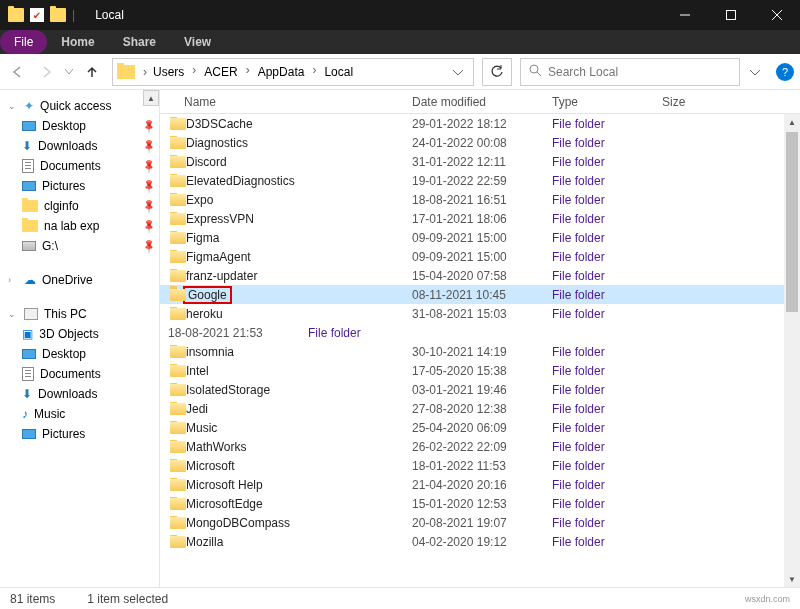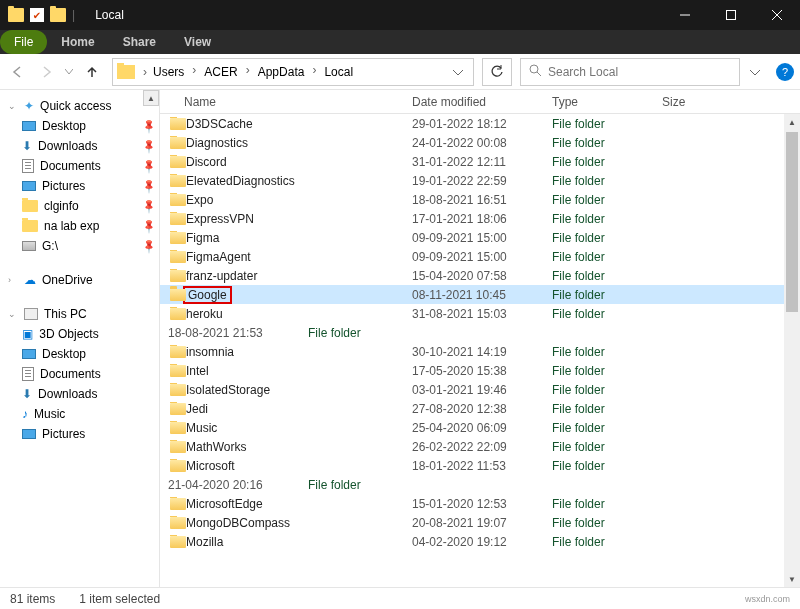--- a/index.html
+++ b/index.html
@@ -8,21 +8,21 @@
 .titlebar { height: 30px; background: #1a1a1a; display: flex; align-items: center; color: #fff; }
 .titlebar .tb-icons { display: flex; align-items: center; gap: 6px; padding: 0 8px; }
 .titlebar .tb-folder { width: 16px; height: 14px; background: #ffd868; border-radius: 1px; position: relative; }
 .titlebar .tb-folder::before { content: ''; position: absolute; top: -2px; left: 0; width: 6px; height: 3px; background: #ffd868; border-radius: 1px 1px 0 0; }
 .titlebar .tb-check { width: 14px; height: 14px; background: #fff; display: flex; align-items: center; justify-content: center; color: #d83b01; font-size: 10px; }
 .titlebar .tb-title { padding-left: 12px; font-size: 12px; }
 .titlebar .winbtns { margin-left: auto; display: flex; }
 .titlebar .winbtn { width: 46px; height: 30px; display: flex; align-items: center; justify-content: center; color: #fff; font-size: 10px; cursor: pointer; }
 
 .menubar { height: 24px; background: #2b2b2b; display: flex; align-items: stretch; }
-.filetab { background: #4d7c0f; color: #fff; padding: 0 14px; display: flex; align-items: center; font-size: 12px; cursor: pointer; border-radius: 12px; }
+.filetab { background: #701a75; color: #fff; padding: 0 14px; display: flex; align-items: center; font-size: 12px; cursor: pointer; border-radius: 12px; }
 .menutab { color: #ccc; padding: 0 14px; display: flex; align-items: center; font-size: 12px; cursor: pointer; font-weight: bold; }
 
 .toolbar { height: 36px; border-bottom: 1px solid #e5e5e5; display: flex; align-items: center; padding: 0 6px; gap: 4px; }
 .nav-arrow { width: 24px; height: 24px; display: flex; align-items: center; justify-content: center; color: #999; cursor: pointer; }
 .nav-arrow.enabled { color: #333; }
 .nav-caret { width: 14px; color: #999; display: flex; align-items: center; justify-content: center; }
 .addrbar { flex: 1; height: 28px; border: 1px solid #ccc; display: flex; align-items: center; padding: 0 4px; margin: 0 4px; }
 .addr-folder { width: 18px; height: 14px; background: #ffd868; margin-right: 6px; position: relative; }
 .addr-folder::before { content: ''; position: absolute; top: -2px; left: 0; width: 7px; height: 3px; background: #ffd868; }
 .breadcrumb { display: flex; gap: 2px; }
@@ -67,31 +67,31 @@
 .col.size { flex: 1; }
 
 .file-list { flex: 1; overflow: hidden; }
 .file-row { display: flex; align-items: center; height: 19px; cursor: pointer; }
 .file-row.selected { background: #cce8ff; }
 .file-row.highlighted { position: relative; }
 .file-row.highlighted .name-cell-box { border: 2px solid #d00; padding: 0 3px; margin-left: -3px; }
 .cell { padding: 0 8px; color: #222; font-size: 12px; white-space: nowrap; overflow: hidden; }
 .cell.name { width: 244px; display: flex; align-items: center; padding-left: 10px; }
 .cell.date { width: 140px; color: #555; }
-.cell.type { width: 110px; color: #14532d; }
+.cell.type { width: 110px; color: #4c1d95; }
 .folder-icon { width: 16px; height: 12px; background: linear-gradient(#ffe9a3,#f7c95a); position: relative; border-radius: 1px; flex-shrink: 0; }
 .folder-icon::before { content: ''; position: absolute; top: -3px; left: 0; width: 7px; height: 3px; background: #f7c95a; border-radius: 1px 1px 0 0; }
 
 .vscroll { position: absolute; right: 0; top: 24px; bottom: 0; width: 16px; background: #f0f0f0; }
 .vscroll .thumb { position: absolute; left: 2px; right: 2px; top: 18px; height: 180px; background: #c1c1c1; }
 .vscroll .up, .vscroll .down { position: absolute; left: 0; right: 0; height: 16px; display: flex; align-items: center; justify-content: center; font-size: 8px; color: #555; }
 .vscroll .up { top: 0; }
 .vscroll .down { bottom: 0; }
 
-.statusbar { height: 22px; border-top: 1px solid #e5e5e5; display: flex; align-items: center; padding: 0 10px; gap: 24px; font-size: 12px; color: #444; }
+.statusbar { height: 22px; border-top: 1px solid #e5e5e5; display: flex; align-items: center; padding: 0 10px; gap: 32px; font-size: 12px; color: #444; }
 .statusbar .right { margin-left: auto; font-size: 9px; color: #999; }
 </style>
 </head>
 <body>
 
 <div class="titlebar">
   <div class="tb-icons">
     <div class="tb-folder"></div>
     <div class="tb-check">✔</div>
     <div class="tb-folder"></div>
@@ -427,20 +427,24 @@
         </div>
         <div class="file-row">
           <div class="cell name">
             <div class="folder-icon"></div>
             <span>Microsoft</span>
           </div>
           <div class="cell date">18-01-2022 11:53</div>
           <div class="cell type">File folder</div>
         </div>
         <div class="file-row">
+          <div class="cell name">
+            <div class="folder-icon"></div>
+            <span>Microsoft Help</span>
+          </div>
           <div class="cell date">21-04-2020 20:16</div>
           <div class="cell type">File folder</div>
         </div>
         <div class="file-row">
           <div class="cell name">
             <div class="folder-icon"></div>
             <span>MicrosoftEdge</span>
           </div>
           <div class="cell date">15-01-2020 12:53</div>
           <div class="cell type">File folder</div>

